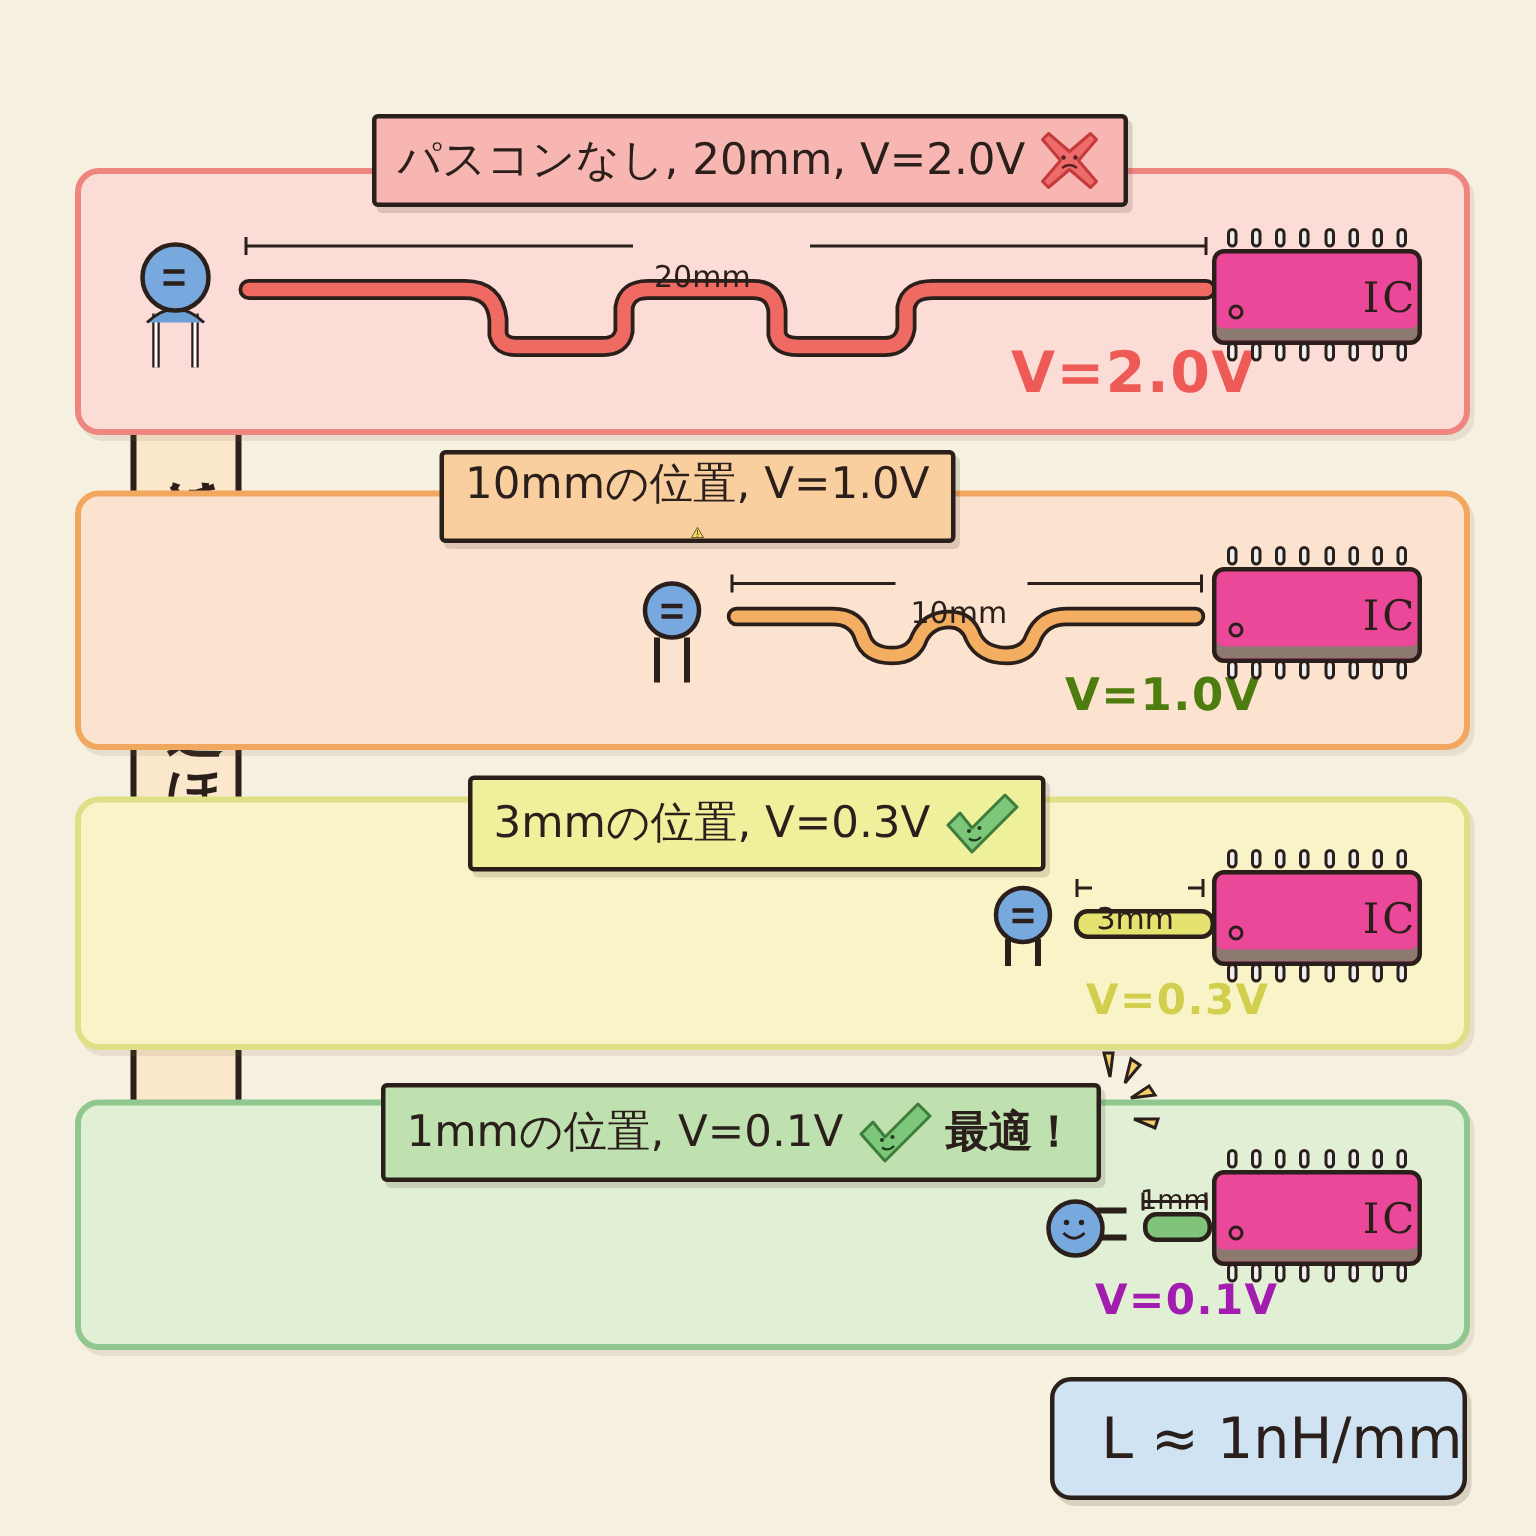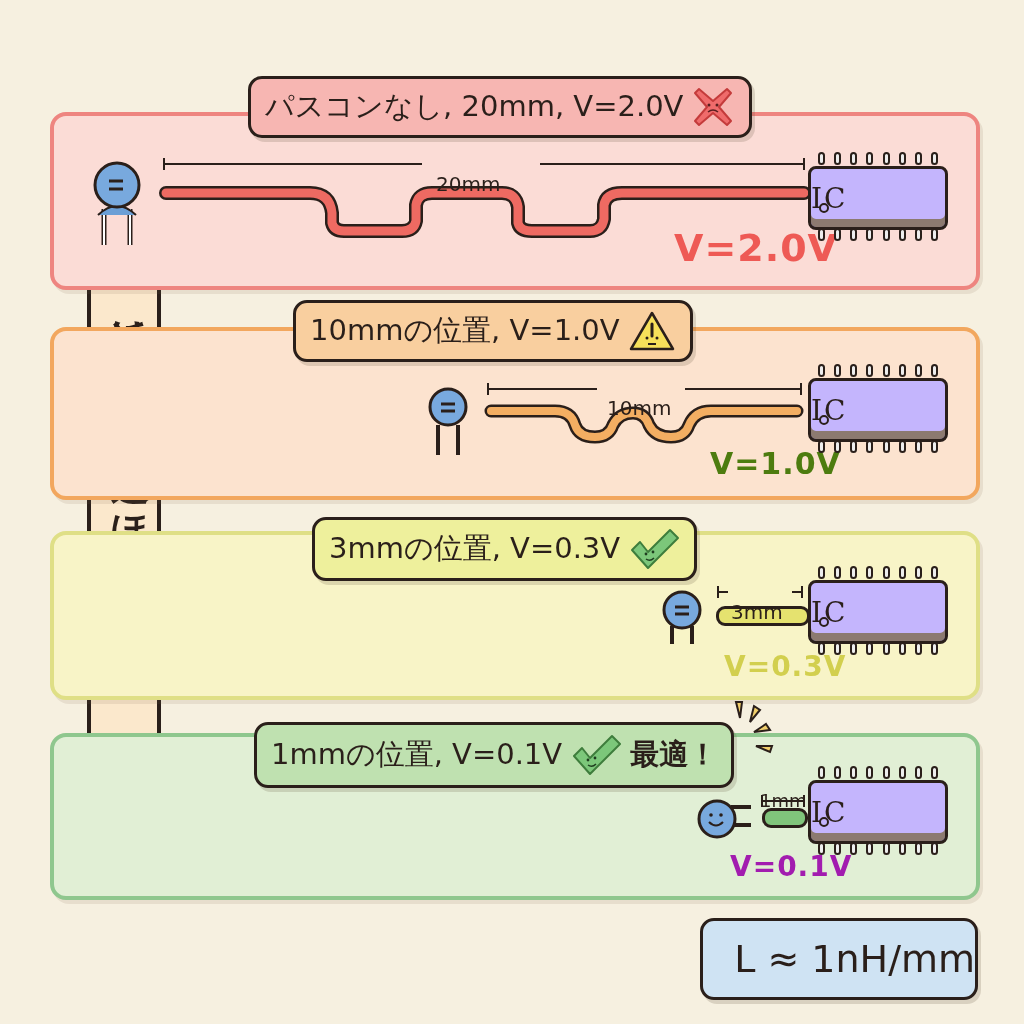--- a/index.html
+++ b/index.html
@@ -12,37 +12,37 @@
   .panel {
     position: absolute; border-radius: 16px; border-width: 4px; border-style: solid;
     box-shadow: 3px 4px 0 rgba(120,100,70,0.12);
   }
   #panel-0 { left: 50px; top: 112px; width: 922px; height: 170px; background: #fbdcd6; border-color: #ee8580; }
   #panel-1 { left: 50px; top: 327px; width: 922px; height: 165px; background: #fce3cf; border-color: #f2a75e; }
   #panel-2 { left: 50px; top: 531px; width: 922px; height: 161px; background: #f8f4c7; border-color: #dfdf86; }
   #panel-3 { left: 50px; top: 733px; width: 922px; height: 159px; background: #e1efd5; border-color: #8fc78e; }
 
   .label-box {
-    position: absolute; border: 3px solid #2a1f1a; border-radius: 14px;
+    position: absolute; border: 3px solid #2a1f1a; border-radius: 4px;
     display: flex; align-items: center; gap: 8px; padding: 0 14px;
     font-size: 29px; box-shadow: 3px 4px 0 rgba(90,70,50,0.18); white-space: nowrap; justify-content: space-between;
   }
   #label-0 { left: 248px; top: 76px; height: 56px; background: #f7b6b2; }
-  #label-1 { left: 293px; top: 300px; height: 56px; background: #f9cf9f; }
+  #label-1 { left: 293px; top: 300px; height: 56px; background: #f9cf9f; flex-direction: column; }
   #label-2 { left: 312px; top: 517px; height: 58px; background: #eef09c; }
   #label-3 { left: 254px; top: 722px; height: 60px; background: #bfe1b0; }
 
   .ic {
     position: absolute; width: 140px; height: 88px;
   }
   .ic .body {
     position: absolute; left: 0; top: 14px; width: 134px; height: 58px;
-    background: #c4b5fd; border: 3px solid #2a1f1a; border-radius: 8px;
+    background: #ec4899; border: 3px solid #2a1f1a; border-radius: 8px;
     box-shadow: inset 0 -8px 0 #8c7a70;
-    display: flex; align-items: center; justify-content: flex-start;
+    display: flex; align-items: center; justify-content: flex-end;
     font-family: "DejaVu Serif", serif; font-size: 28px; letter-spacing: 2px;
   }
   .ic .dot { position: absolute; left: 8px; bottom: 14px; width: 6px; height: 6px; border: 2px solid #2a1f1a; border-radius: 50%; }
   .ic .pins { position: absolute; left: 10px; width: 120px; height: 14px; display: flex; justify-content: space-between; }
   .ic .pins.top { top: 0; }
   .ic .pins.bot { top: 76px; }
   .ic .pin { width: 7px; height: 13px; border: 2px solid #2a1f1a; background: #eee; border-radius: 4px; box-sizing: border-box; }
 
   .vlabel { position: absolute; font-weight: bold; font-size: 38px; letter-spacing: 1px; margin-left: 48px; }
   .dim { position: absolute; font-size: 20px; margin-top: 20px; }

